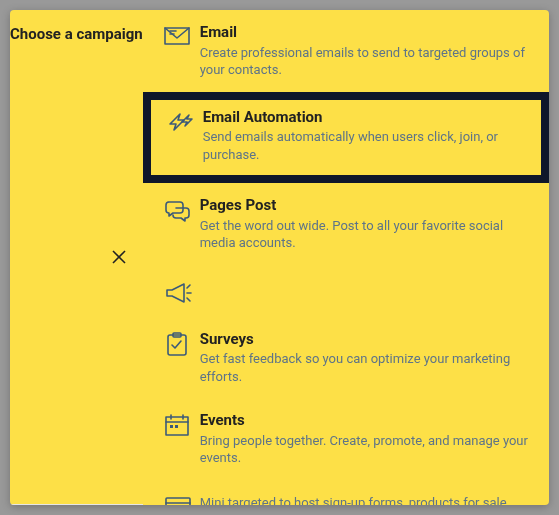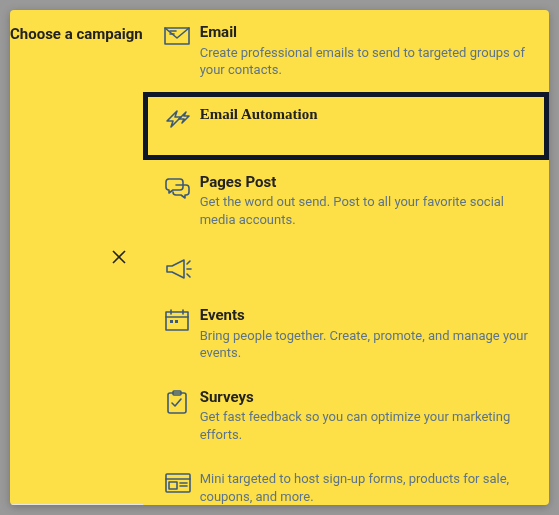--- a/index.html
+++ b/index.html
@@ -57,23 +57,22 @@
   }
   .item {
     display: flex;
     align-items: flex-start;
     padding: 10px 18px 10px 18px;
     cursor: pointer;
     border: 3px solid transparent;
     box-sizing: border-box;
   }
   .item.highlight {
-    border: 5px solid #0f172a;
-    padding: 8px 16px 24px 16px;
-    font-family: Liberation Serif, serif;
+    border: 8px solid #0f172a;
+    padding: 8px 16px 12px 16px;
   }
   .icon-wrap {
     width: 36px;
     flex: 0 0 36px;
     display: flex;
     align-items: flex-start;
     justify-content: flex-start;
     padding-top: 2px;
     color: #3c5a78;
   }
@@ -125,44 +124,58 @@
         </div>
         <div class="item highlight">
           <div class="icon-wrap">
             <svg width="28" height="24" viewBox="0 0 28 24">
         <polygon points="3,14 13,4 11,10 17,10 7,20 9,14" stroke="#3c5a78" stroke-width="1.6" fill="none" stroke-linejoin="round" stroke-linecap="round"></polygon>
         <polygon points="15,12 22,5 20,9 25,9 18,16 20,12" stroke="#3c5a78" stroke-width="1.6" fill="none" stroke-linejoin="round" stroke-linecap="round"></polygon>
       </svg>
           </div>
           <div class="text-wrap">
             <div class="item-title">Email Automation</div>
+            <div class="item-desc">Send emails automatically when users click, join, or purchase.</div>
           </div>
         </div>
         <div class="item">
           <div class="icon-wrap">
             <svg width="28" height="24" viewBox="0 0 28 24">
         <path d="M4 4 h12 a3 3 0 0 1 3 3 v5 a3 3 0 0 1 -3 3 h-7 l-4 3 v-3 a3 3 0 0 1 -3 -3 v-5 a3 3 0 0 1 3 -3 z" stroke="#3c5a78" stroke-width="1.6" fill="none" stroke-linejoin="round" stroke-linecap="round"></path>
         <path d="M12 10 h10 a3 3 0 0 1 3 3 v4 a3 3 0 0 1 -3 3 h-1 v3 l-4 -3 h-5 a3 3 0 0 1 -3 -3" stroke="#3c5a78" stroke-width="1.6" fill="none" stroke-linejoin="round" stroke-linecap="round"></path>
       </svg>
           </div>
           <div class="text-wrap">
             <div class="item-title">Pages Post</div>
-            <div class="item-desc">Get the word out send. Post to all your favorite social media accounts.</div>
+            <div class="item-desc">Get the word out wide. Post to all your favorite social media accounts.</div>
           </div>
         </div>
         <div class="item">
           <div class="icon-wrap">
             <svg width="28" height="24" viewBox="0 0 28 24">
         <polygon points="3,10 3,16 8,16 20,22 20,4 8,10" stroke="#3c5a78" stroke-width="1.6" fill="none" stroke-linejoin="round" stroke-linecap="round"></polygon>
         <line x1="23" y1="8" x2="26" y2="5" stroke="#3c5a78" stroke-width="1.6" fill="none" stroke-linejoin="round" stroke-linecap="round"></line>
         <line x1="23" y1="13" x2="27" y2="13" stroke="#3c5a78" stroke-width="1.6" fill="none" stroke-linejoin="round" stroke-linecap="round"></line>
         <line x1="23" y1="18" x2="26" y2="21" stroke="#3c5a78" stroke-width="1.6" fill="none" stroke-linejoin="round" stroke-linecap="round"></line>
       </svg>
           </div>
           <div class="text-wrap">
+          </div>
+        </div>
+        <div class="item">
+          <div class="icon-wrap">
+            <svg width="28" height="24" viewBox="0 0 28 24">
+        <rect x="4" y="3" width="18" height="20" rx="2" stroke="#3c5a78" stroke-width="1.6" fill="none" stroke-linejoin="round" stroke-linecap="round"></rect>
+        <rect x="9" y="1" width="8" height="4" rx="1" stroke="#3c5a78" stroke-width="1.6" fill="none" stroke-linejoin="round" stroke-linecap="round"></rect>
+        <polyline points="8,13 11,16 17,9" stroke="#3c5a78" stroke-width="1.6" fill="none" stroke-linejoin="round" stroke-linecap="round"></polyline>
+      </svg>
+          </div>
+          <div class="text-wrap">
+            <div class="item-title">Surveys</div>
+            <div class="item-desc">Get fast feedback so you can optimize your marketing efforts.</div>
           </div>
         </div>
         <div class="item">
           <div class="icon-wrap">
             <svg width="28" height="24" viewBox="0 0 28 24">
         <rect x="2" y="4" width="22" height="18" stroke="#3c5a78" stroke-width="1.6" fill="none" stroke-linejoin="round" stroke-linecap="round"></rect>
         <line x1="2" y1="9" x2="24" y2="9" stroke="#3c5a78" stroke-width="1.6" fill="none" stroke-linejoin="round" stroke-linecap="round"></line>
         <line x1="7" y1="2" x2="7" y2="6" stroke="#3c5a78" stroke-width="1.6" fill="none" stroke-linejoin="round" stroke-linecap="round"></line>
         <line x1="19" y1="2" x2="19" y2="6" stroke="#3c5a78" stroke-width="1.6" fill="none" stroke-linejoin="round" stroke-linecap="round"></line>
         <rect x="6" y="12" width="3" height="3" fill="#3c5a78" stroke="none"></rect>
@@ -170,33 +183,20 @@
       </svg>
           </div>
           <div class="text-wrap">
             <div class="item-title">Events</div>
             <div class="item-desc">Bring people together. Create, promote, and manage your events.</div>
           </div>
         </div>
         <div class="item">
           <div class="icon-wrap">
             <svg width="28" height="24" viewBox="0 0 28 24">
-        <rect x="4" y="3" width="18" height="20" rx="2" stroke="#3c5a78" stroke-width="1.6" fill="none" stroke-linejoin="round" stroke-linecap="round"></rect>
-        <rect x="9" y="1" width="8" height="4" rx="1" stroke="#3c5a78" stroke-width="1.6" fill="none" stroke-linejoin="round" stroke-linecap="round"></rect>
-        <polyline points="8,13 11,16 17,9" stroke="#3c5a78" stroke-width="1.6" fill="none" stroke-linejoin="round" stroke-linecap="round"></polyline>
-      </svg>
-          </div>
-          <div class="text-wrap">
-            <div class="item-title">Surveys</div>
-            <div class="item-desc">Get fast feedback so you can optimize your marketing efforts.</div>
-          </div>
-        </div>
-        <div class="item">
-          <div class="icon-wrap">
-            <svg width="28" height="24" viewBox="0 0 28 24">
         <rect x="2" y="3" width="24" height="18" rx="1" stroke="#3c5a78" stroke-width="1.6" fill="none" stroke-linejoin="round" stroke-linecap="round"></rect>
         <line x1="2" y1="8" x2="26" y2="8" stroke="#3c5a78" stroke-width="1.6" fill="none" stroke-linejoin="round" stroke-linecap="round"></line>
         <rect x="5" y="11" width="8" height="7" stroke="#3c5a78" stroke-width="1.6" fill="none" stroke-linejoin="round" stroke-linecap="round"></rect>
         <line x1="16" y1="12" x2="23" y2="12" stroke="#3c5a78" stroke-width="1.6" fill="none" stroke-linejoin="round" stroke-linecap="round"></line>
         <line x1="16" y1="15" x2="23" y2="15" stroke="#3c5a78" stroke-width="1.6" fill="none" stroke-linejoin="round" stroke-linecap="round"></line>
       </svg>
           </div>
           <div class="text-wrap">
             <div class="item-desc">Mini targeted to host sign-up forms, products for sale, coupons, and more.</div>
           </div>

